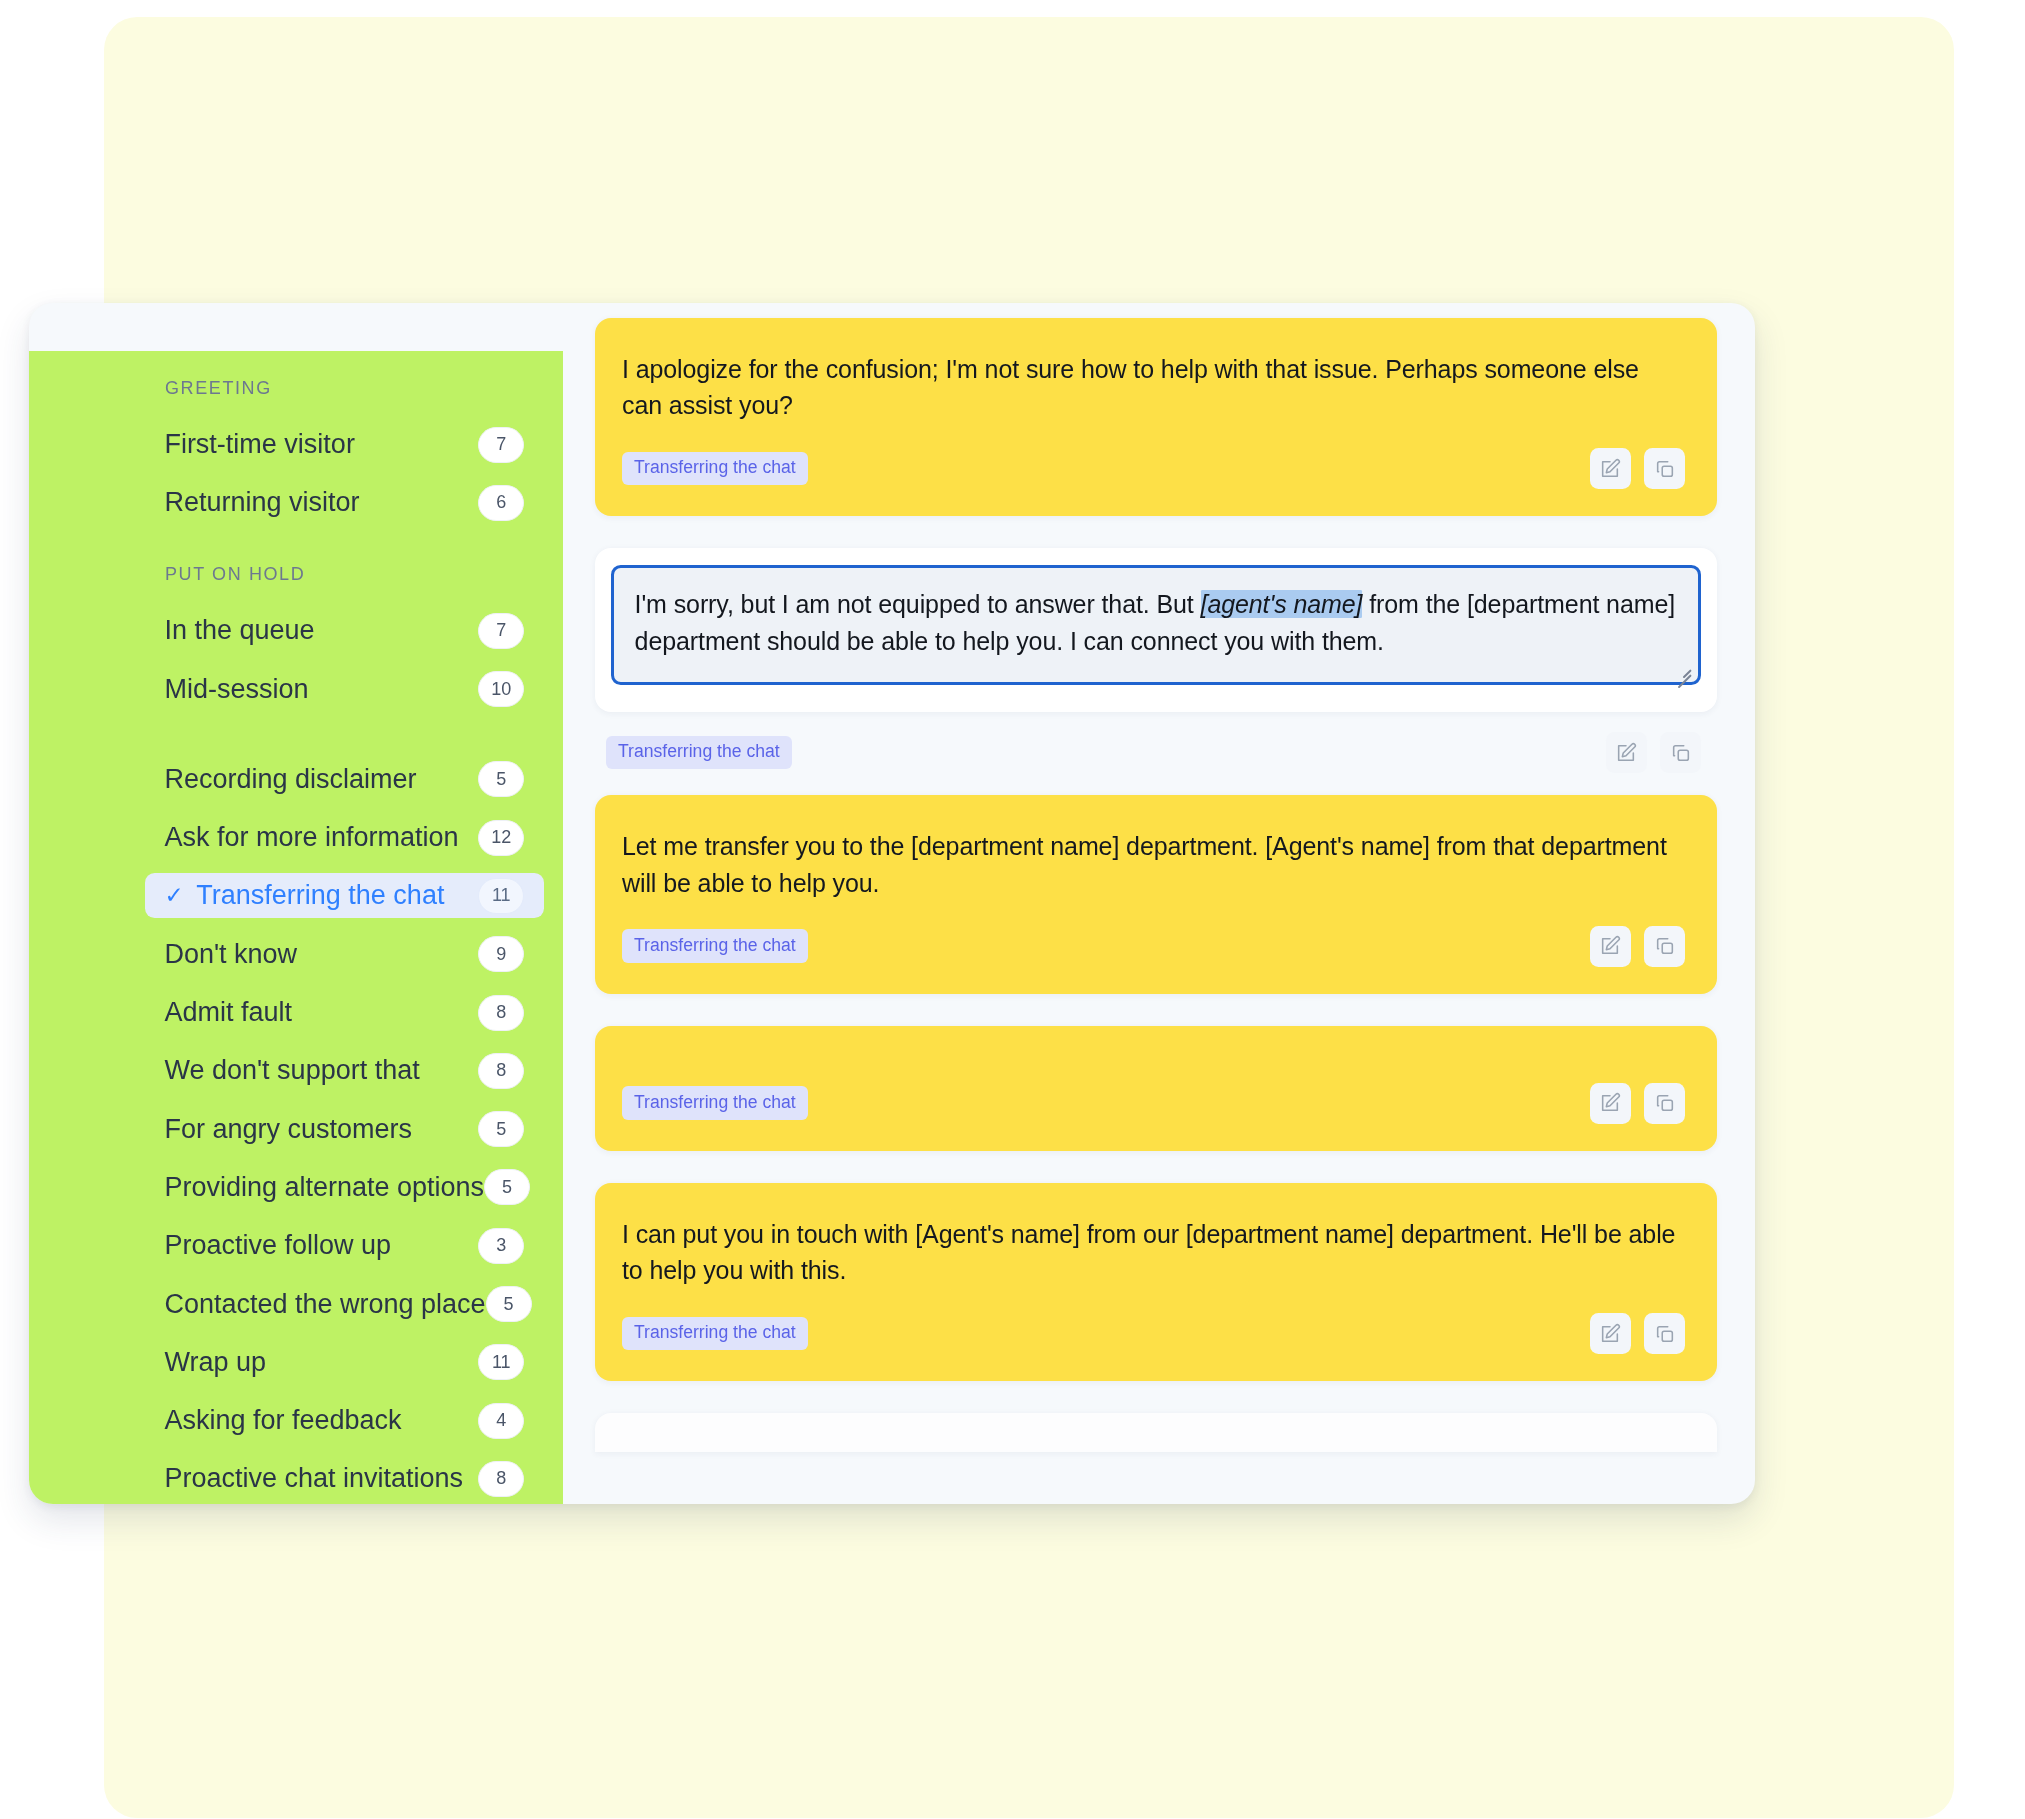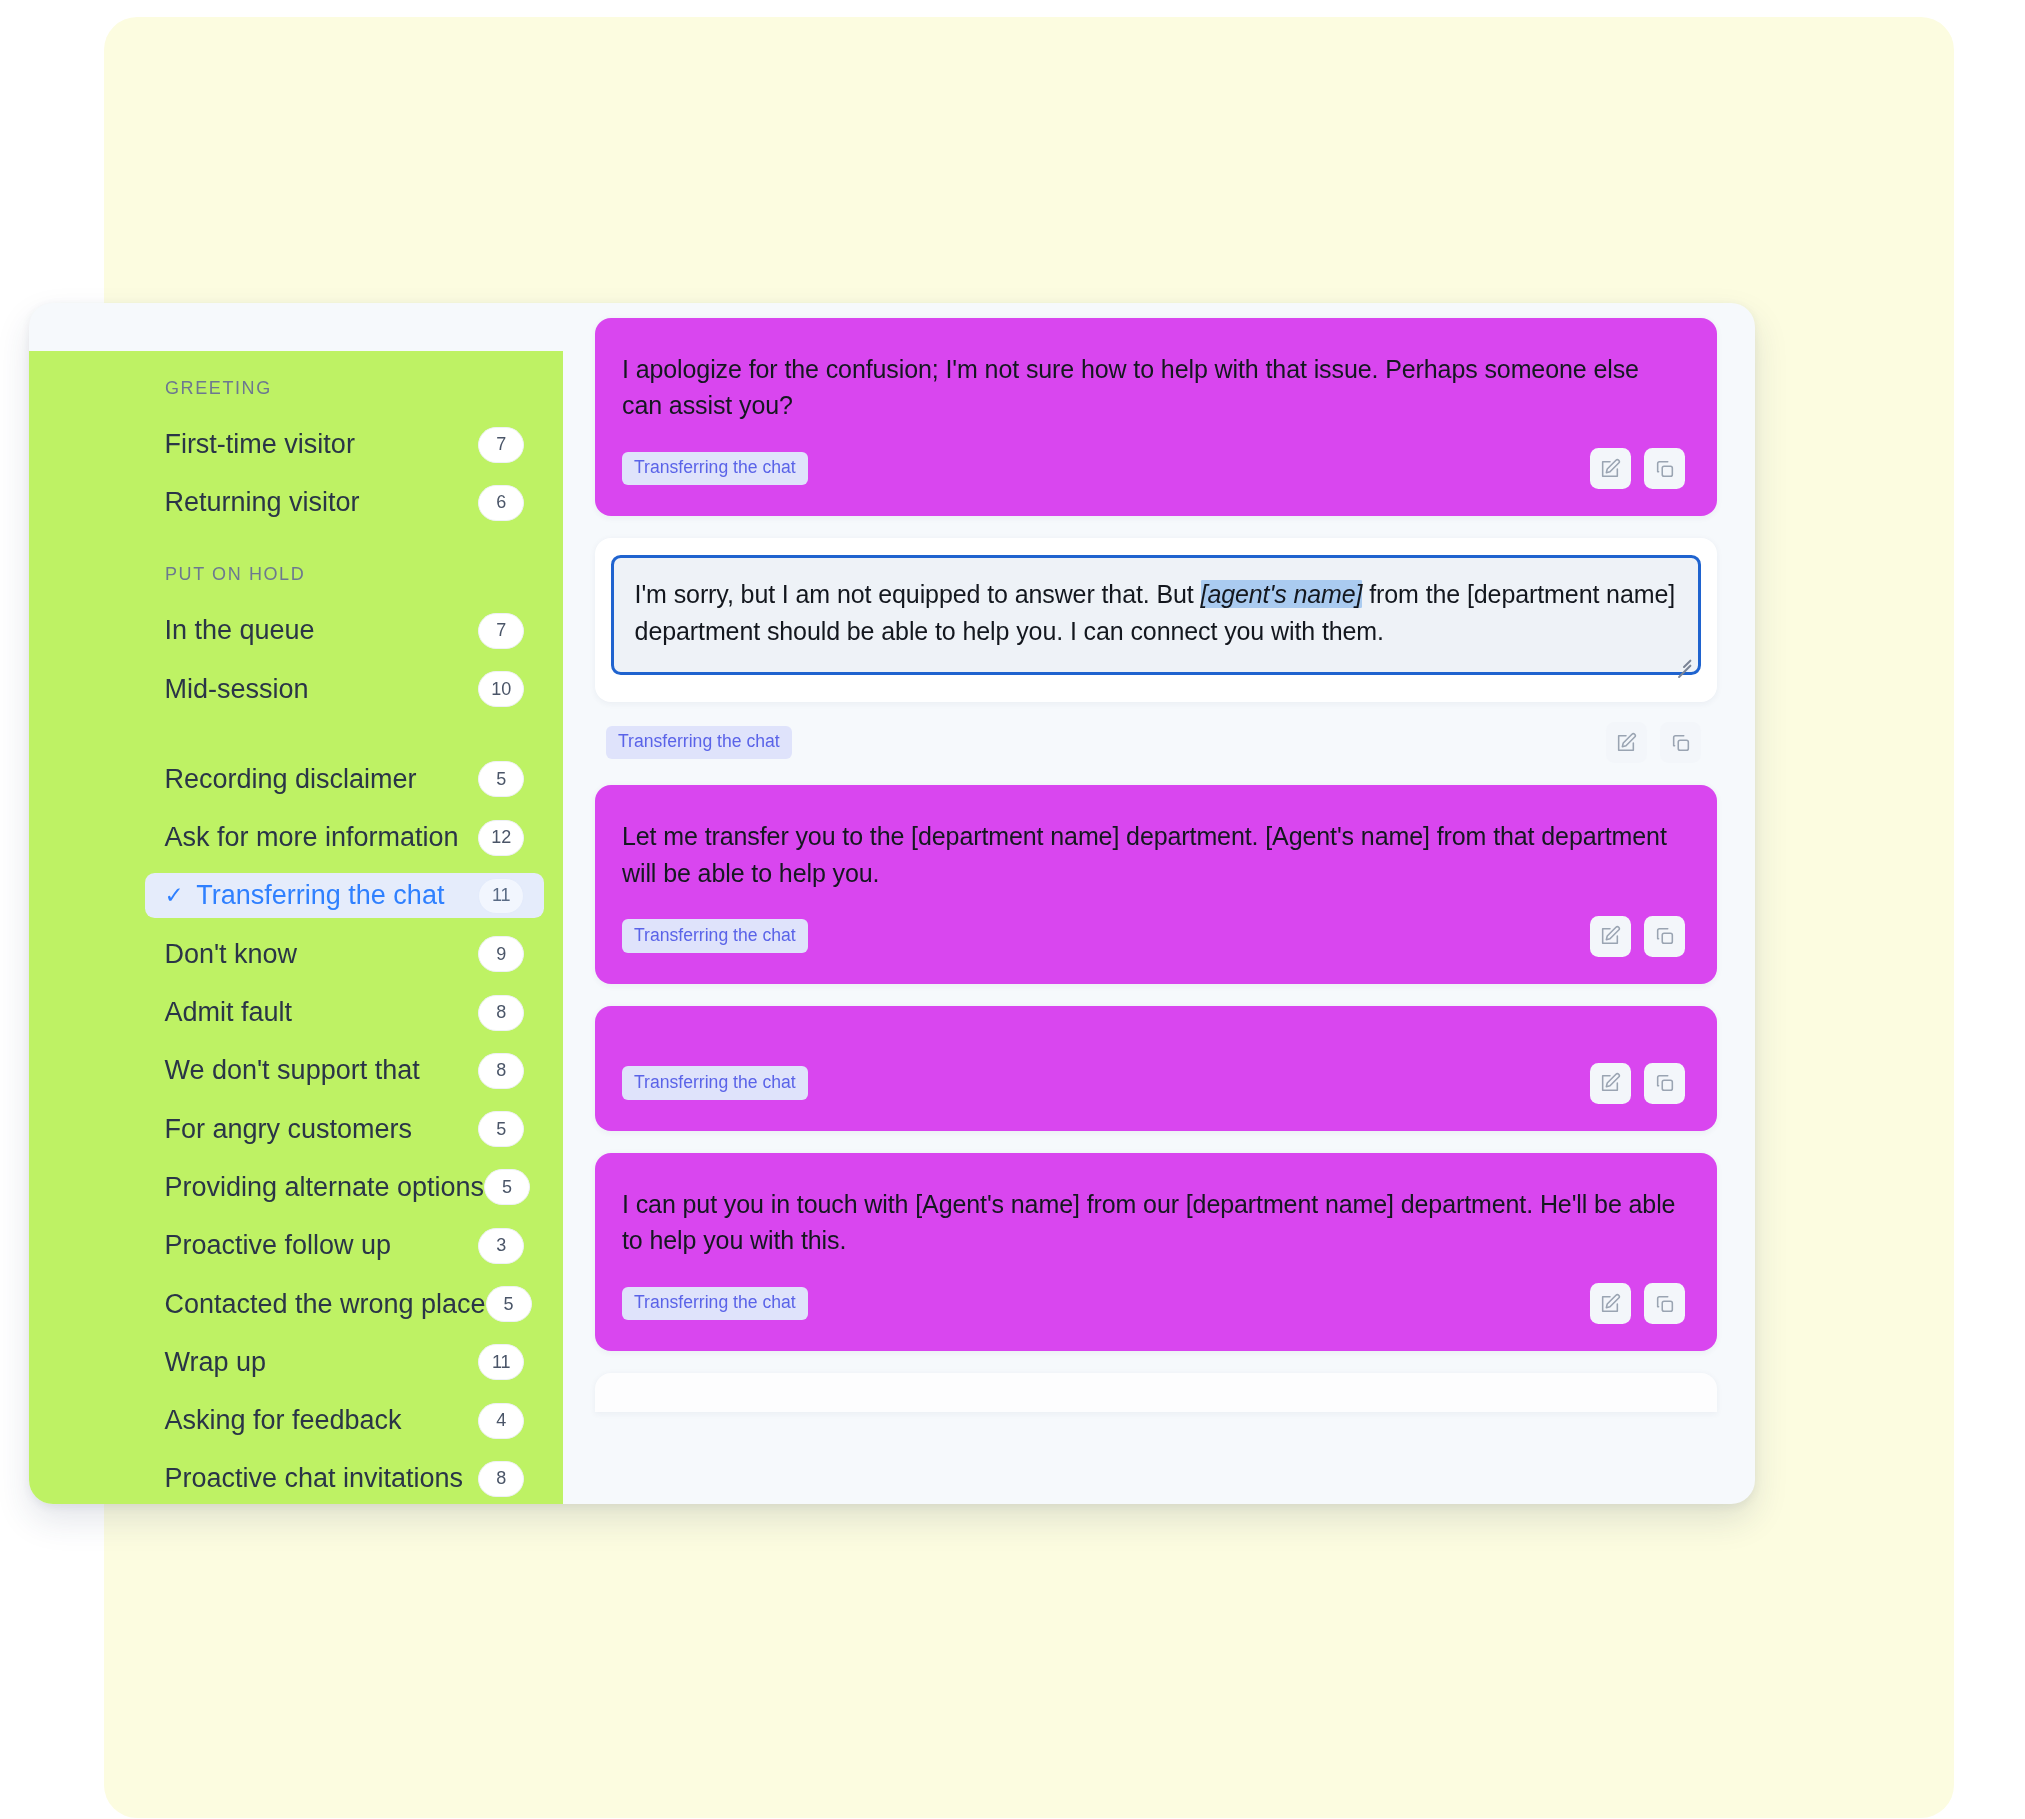--- a/index.html
+++ b/index.html
@@ -125,25 +125,25 @@
 
   
   .main {
     flex: 1 1 auto;
     position: relative;
     padding: 0 38px 0 32px;
     overflow: hidden;
   }
 
   .card {
-    background: #d946ef;
+    background: #fde047;
     border-radius: 16px;
     box-shadow: 0 1.8px 6px rgba(40, 55, 90, 0.055);
     padding: 33px 32px 27px 27px;
-    margin-bottom: 22px;
+    margin-bottom: 32px;
     position: relative;
   }
   .card.first { margin-top: 14.6px; }
 
   .card-text {
     font-size: 25px;
     line-height: 1.47;
     color: #14181f;
     letter-spacing: -0.1px;
   }

